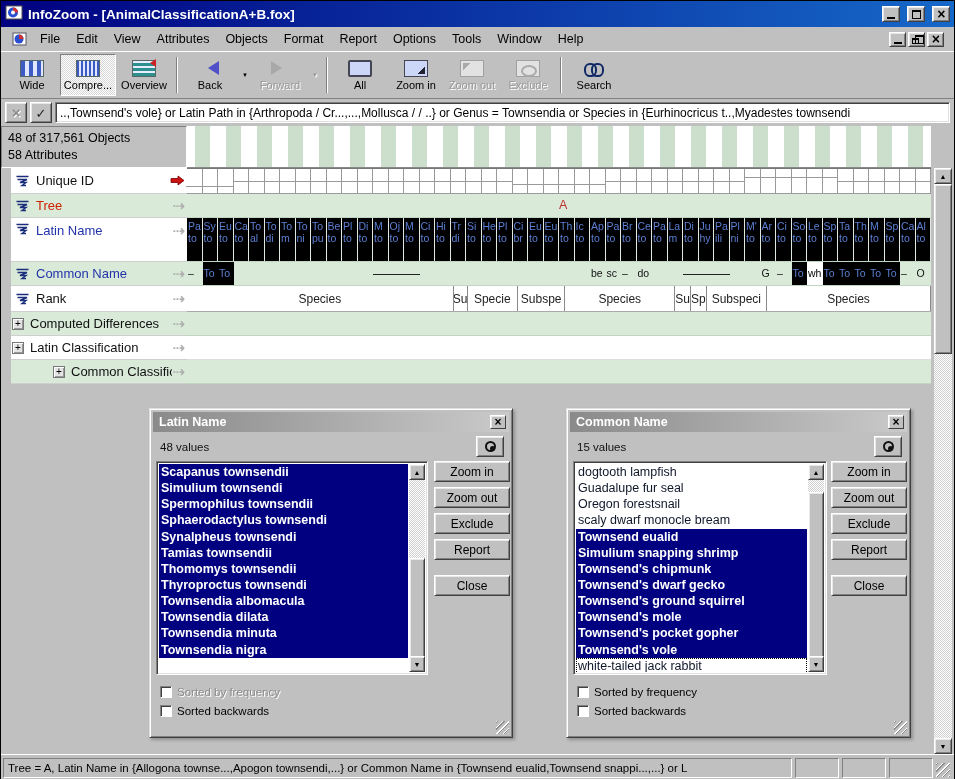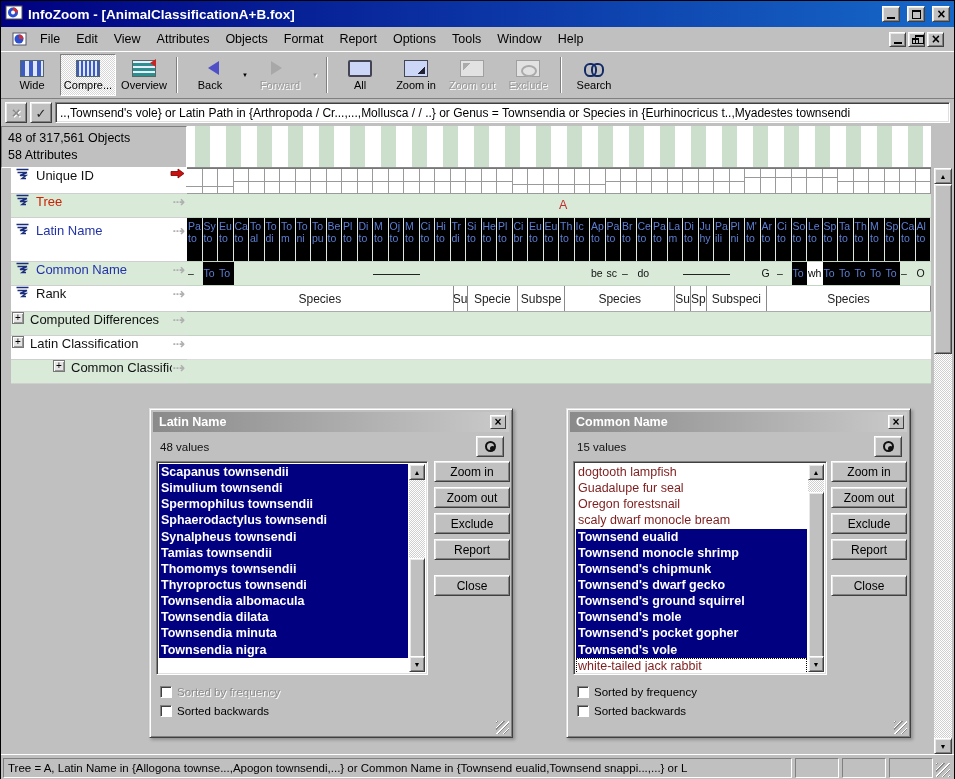--- a/index.html
+++ b/index.html
@@ -79,21 +79,21 @@
           display:flex; align-items:center; padding:0 4px; overflow:hidden; }
   .filter-field span { font-size:12px; white-space:nowrap; color:#000; }
 
   
   .client { position:relative; height:628px; background:#c0c0c0; overflow:hidden; }
 
   .leftpanel { position:absolute; left:0; top:0; width:186px; }
   .summary-box { height:42px; background:#c0c0c0; border:1px solid; border-color:#808080 #fff #fff #808080;
                  padding:3px 6px; font-size:12.5px; line-height:17px; color:#000; }
   #attr-rows { padding-left:10px; }
-  .attr-row { width:176px; display:flex; padding-left:4px; border-bottom:1px solid #cfcfcf; position:relative; }
+  .attr-row { width:176px; display:flex; align-items:center; padding-left:4px; border-bottom:1px solid #cfcfcf; position:relative; }
   .attr-row.align-top { align-items:flex-start; padding-top:5px; }
   .bg-white { background:#fff; } .bg-green { background:#d9ead9; }
   .attr-label { font-size:13px; margin-left:6px; flex:1; white-space:nowrap; overflow:hidden; }
   .c-red { color:#cc2200; } .c-blue { color:#2233aa; } .c-black { color:#111; }
   .zoom-glyph { display:flex; flex:0 0 auto; }
   .plus-box { width:12px; height:12px; border:1px solid #777; background:#e4e4e4;
               box-shadow:inset 1px 1px 0 #fff, inset -1px -1px 0 #999;
               display:flex; align-items:center; justify-content:center; margin-left:-3px; flex:0 0 auto; }
   .plus-box::before { content:"+"; font-size:10px; line-height:1; color:#000; }
   .right-ic { margin-right:2px; display:flex; flex:0 0 auto; }
@@ -155,21 +155,21 @@
               box-shadow:inset 1px 1px 0 #e8e8e8, inset -1px -1px 0 #808080;
               display:flex; align-items:center; justify-content:center; }
   .lens-glyph { width:11px; height:11px; border:2px solid #111; border-radius:50%; position:relative; display:inline-block; }
   .lens-glyph::after { content:""; position:absolute; right:-1px; bottom:-1px; width:5px; height:5px;
               background:#111; border-radius:50%; }
   .dlg-list { position:absolute; top:52px; height:214px; background:#fff; border:1px solid;
               border-color:#808080 #fff #fff #808080; box-shadow:inset 1px 1px 0 #404040, inset -1px -1px 0 #dfdfdf; }
   #dlg-latin .dlg-list { left:6px; width:272px; }
   #dlg-common .dlg-list { left:6px; width:254px; }
   .dlg-items { position:absolute; left:2px; top:2px; right:19px; bottom:2px; overflow:hidden; }
-  .li { font-size:12.5px; height:16.15px; line-height:16.15px; white-space:nowrap; padding-left:2px; color:#7f1d1d; }
+  .li { font-size:12.5px; height:16.15px; line-height:16.15px; white-space:nowrap; padding-left:2px; color:#0f172a; }
   .li.sel { background:#000080; color:#fff;font-weight:bold; }
   .li.foc { outline:1px dotted #000; outline-offset:-1px; }
   .dlg-scroll { position:absolute; right:2px; top:2px; bottom:2px; width:16px; }
   .dlg-btns { position:absolute; top:52px; display:flex; flex-direction:column; gap:5px; }
   #dlg-latin .dlg-btns { left:284px; }
   #dlg-common .dlg-btns { left:264px; }
   .d-btn { width:76px; height:21px; font-size:12px; color:#000; background:#c0c0c0; font-family:inherit;
            border:1px solid; border-color:#fff #404040 #404040 #fff;
            box-shadow:inset 1px 1px 0 #e8e8e8, inset -1px -1px 0 #808080; }
   .d-btn.gap { margin-top:10px; }
@@ -838,21 +838,21 @@
       <span class="dlg-lens">
           <i class="lens-glyph"></i>
         </span>
       <div class="dlg-list">
         <div class="dlg-items">
             <div class="li">dogtooth lampfish</div>
             <div class="li">Guadalupe fur seal</div>
             <div class="li">Oregon forestsnail</div>
             <div class="li">scaly dwarf monocle bream</div>
             <div class="li sel">Townsend eualid</div>
-            <div class="li sel">Townsend monocle shrimp</div>
+            <div class="li sel">Simulium snapping shrimp</div>
             <div class="li sel">Townsend's chipmunk</div>
             <div class="li sel">Townsend's dwarf gecko</div>
             <div class="li sel">Townsend's ground squirrel</div>
             <div class="li sel">Townsend's mole</div>
             <div class="li sel">Townsend's pocket gopher</div>
             <div class="li sel">Townsend's vole</div>
             <div class="li foc">white-tailed jack rabbit</div>
           </div>
         <div class="dlg-scroll dither">
           <span class="sb-btn sb-up"></span>

